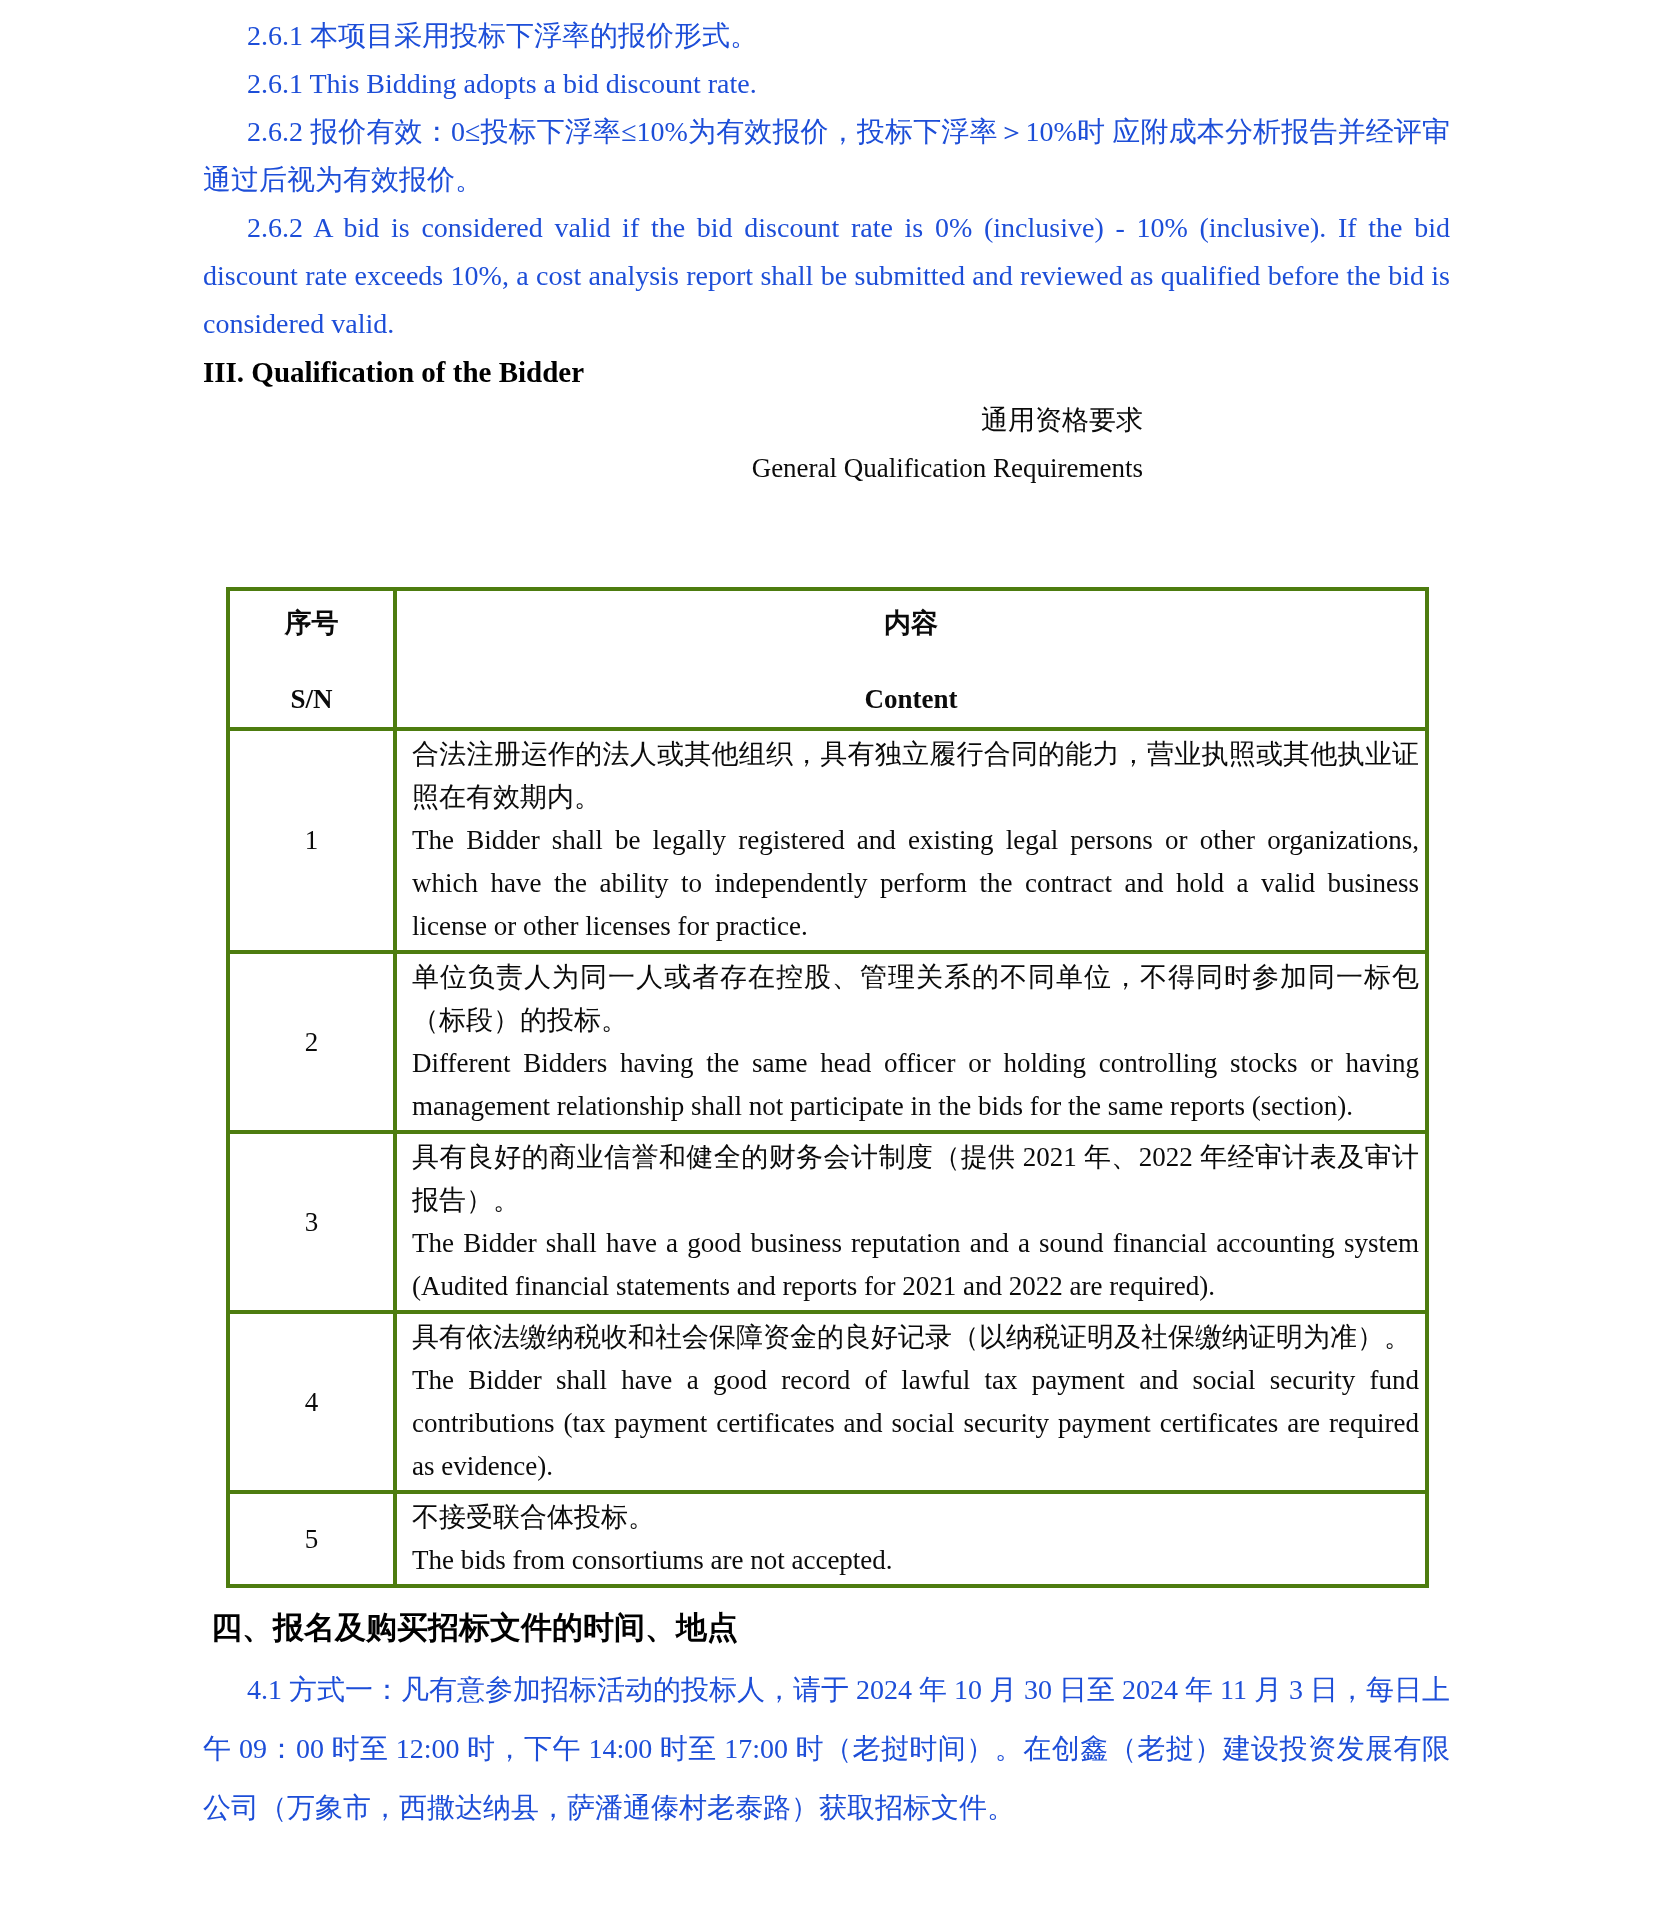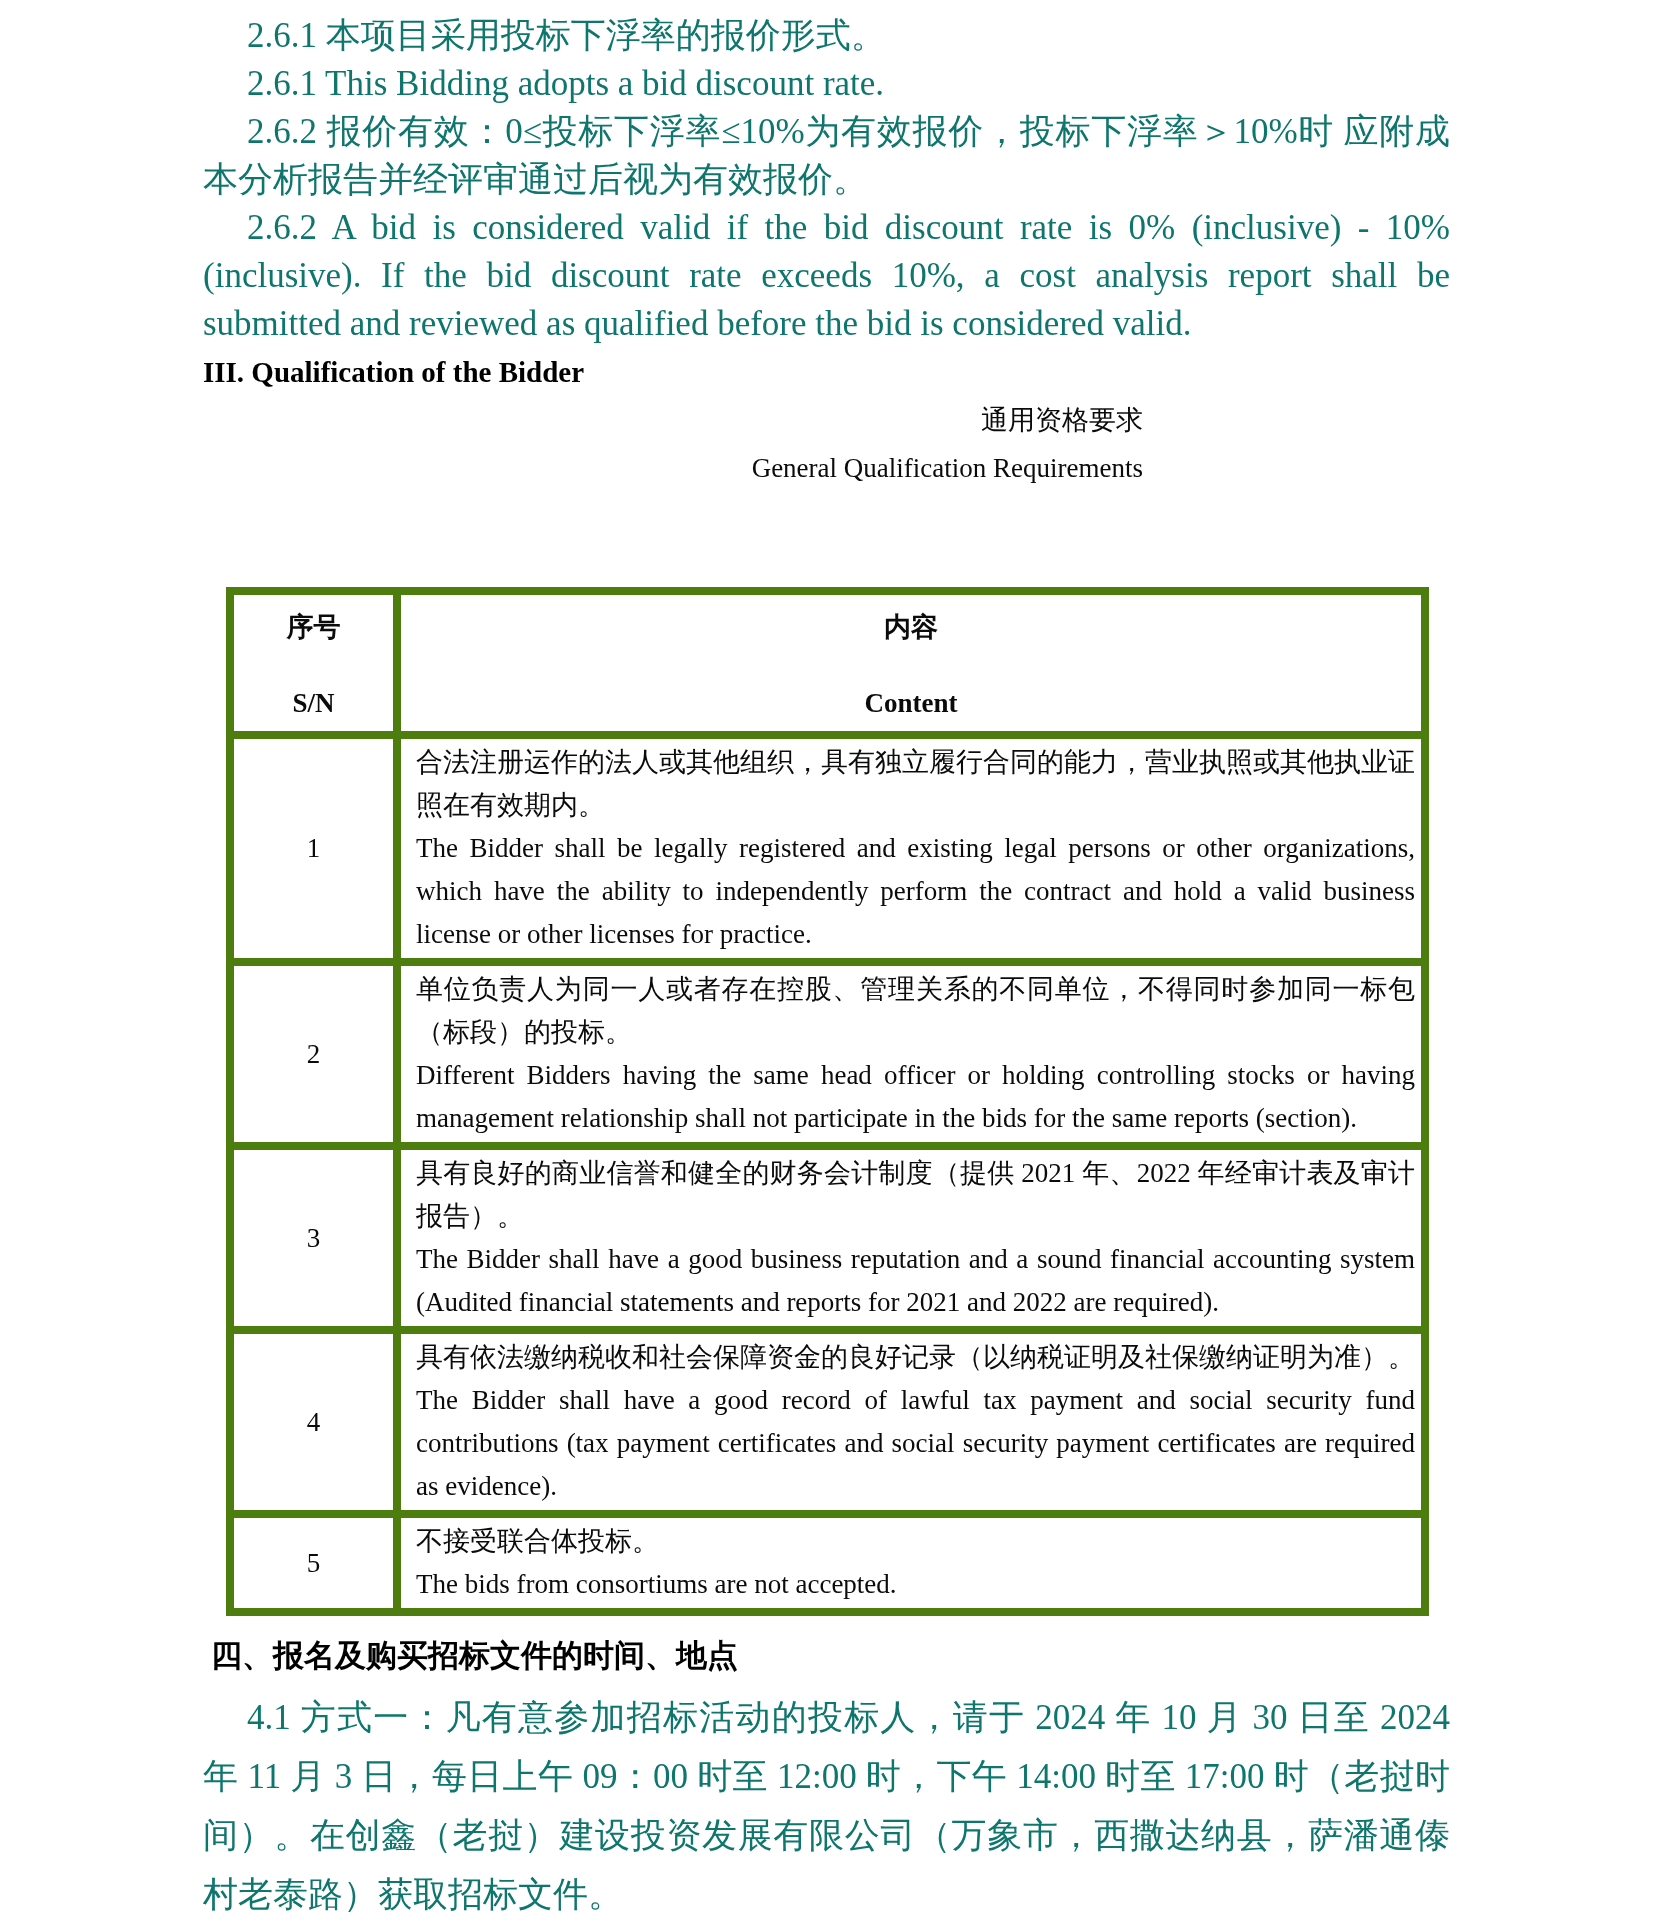--- a/index.html
+++ b/index.html
@@ -9,25 +9,25 @@
     width: 1654px;
     min-height: 1931px;
     margin: 0 auto;
     background: #ffffff;
     color: #0b0b0b;
     font-family: "Liberation Serif", "DejaVu Serif", serif;
     padding: 12px 204px 20px 203px;
   }
   
   .para {
-    font-size: 35px;
+    font-size: 28px;
     line-height: 48px;
     text-align: justify;
     text-justify: inter-ideograph;
-    color: #0f766e;
+    color: #1d4ed8;
   }
   .para.indent { text-indent: 44px; }
   
   .h-zh {
     font-size: 31px;
     font-weight: bold;
     line-height: 48px;
     color: #000;
   }
   .h-en {
@@ -46,21 +46,21 @@
   
   table.qual {
     border-collapse: collapse;
     table-layout: fixed;
     width: 1203px;
     margin-left: 23px;
     margin-top: 95px;
   }
   table.qual col.c-sn { width: 167px; }
   table.qual th, table.qual td {
-    border: 8px solid #4d7c0f;
+    border: 4px solid #4d7c0f;
     font-size: 27px;
     color: #0b0b0b;
   }
   table.qual th {
     font-weight: bold;
     text-align: center;
     vertical-align: middle;
     padding: 14px 4px 10px 4px;
   }
   table.qual th .hdr-line { line-height: 36px; }

